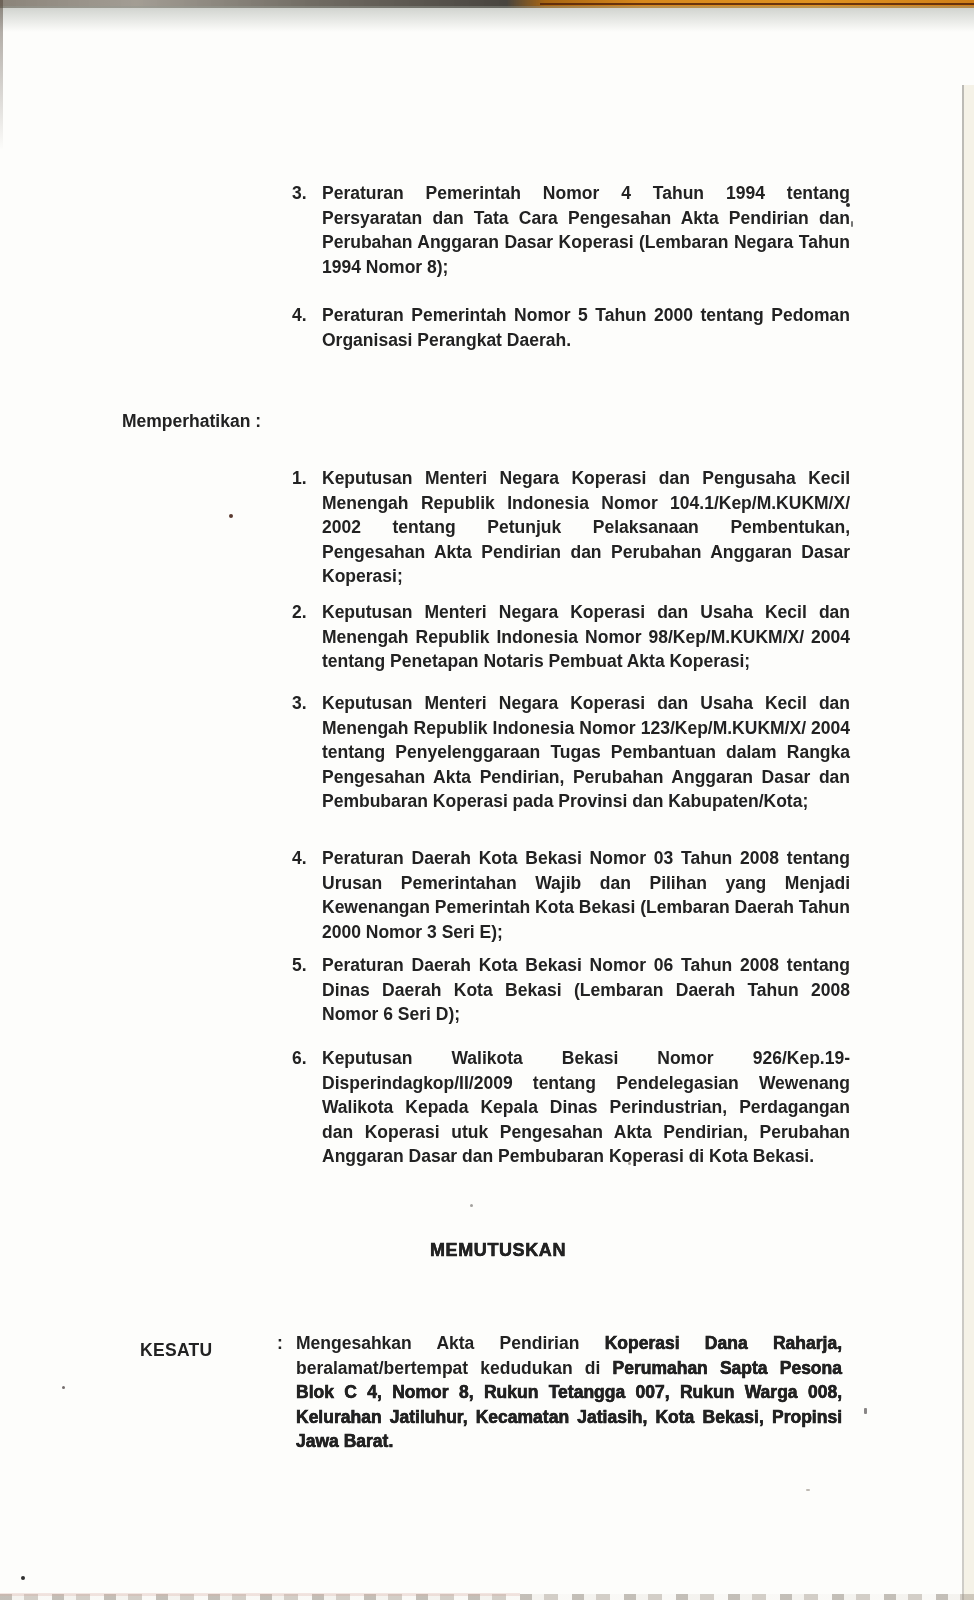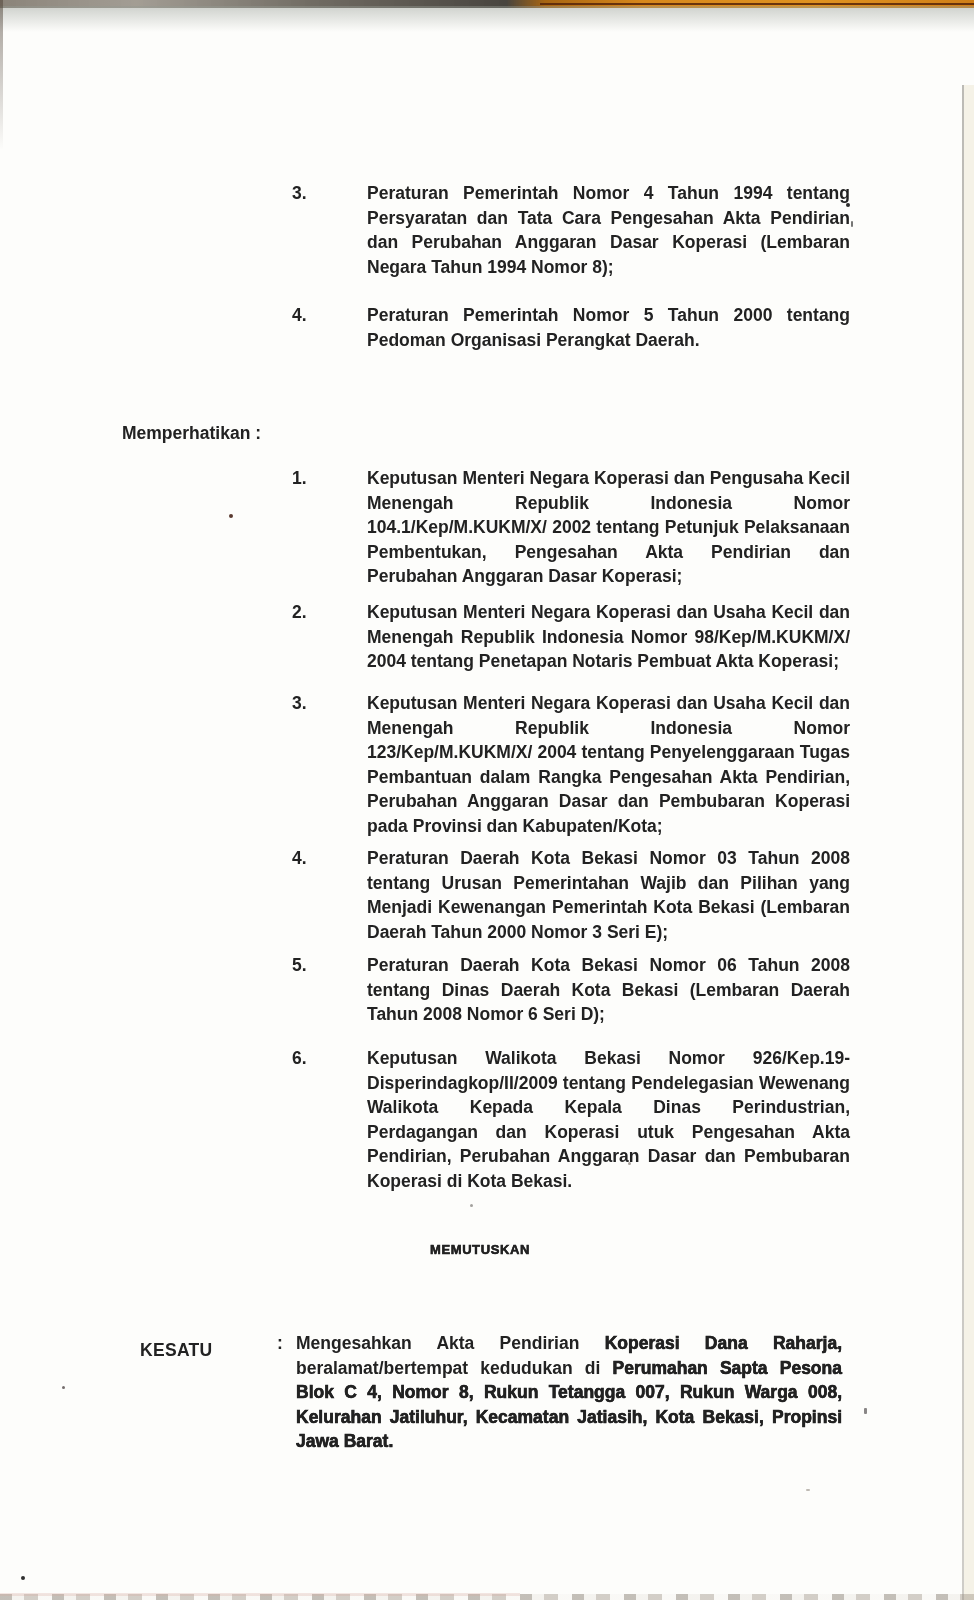--- a/index.html
+++ b/index.html
@@ -67,33 +67,33 @@
   .spk6 { left:628px; top:1162px; width:3px; height:3px; background:rgba(110,100,95,.6); }
   .spk7 { left:470px; top:1204px; width:3px; height:3px; background:rgba(90,85,80,.55); }
   .spk8 { left:806px; top:1489px; width:4px; height:2px; border-radius:1px; background:rgba(130,120,110,.5); }
   .spk9 { left:864px; top:1408px; width:3px; height:6px; border-radius:1px; background:rgba(75,70,70,.65); }
   
   .list-item {
     position:absolute; left:292px; width:558px;
     display:flex;
   }
   .num { flex:0 0 30px; }
-  .itext { flex:1; text-align:justify;margin-left:45px; }
+  .itext { flex:1; text-align:justify; }
   .a3 { top:181px; }
   .a4 { top:303px; }
   .m1 { top:466px; }
   .m2 { top:600px; }
   .m3 { top:691px; }
   .m4 { top:846px; }
   .m5 { top:953px; }
   .m6 { top:1046px; }
-  .side-label { position:absolute; left:122px; top:421px; white-space:nowrap; }
+  .side-label { position:absolute; left:122px; top:409px; white-space:nowrap; }
   .heading {
     position:absolute; left:430px; top:1238px;
-    font-size:13px; letter-spacing:.6px;
+    font-size:18px; letter-spacing:.6px;
     -webkit-text-stroke:.5px currentColor;
     text-shadow:0 0 .5px currentColor;
   }
   .kesatu-term  { position:absolute; left:140px; top:1338px; letter-spacing:.3px; }
   .kesatu-colon { position:absolute; left:277px; top:1331px; }
   .kesatu-text  {
     position:absolute; left:296px; top:1331px; width:546px;
     text-align:justify;
   }
   .xb {

